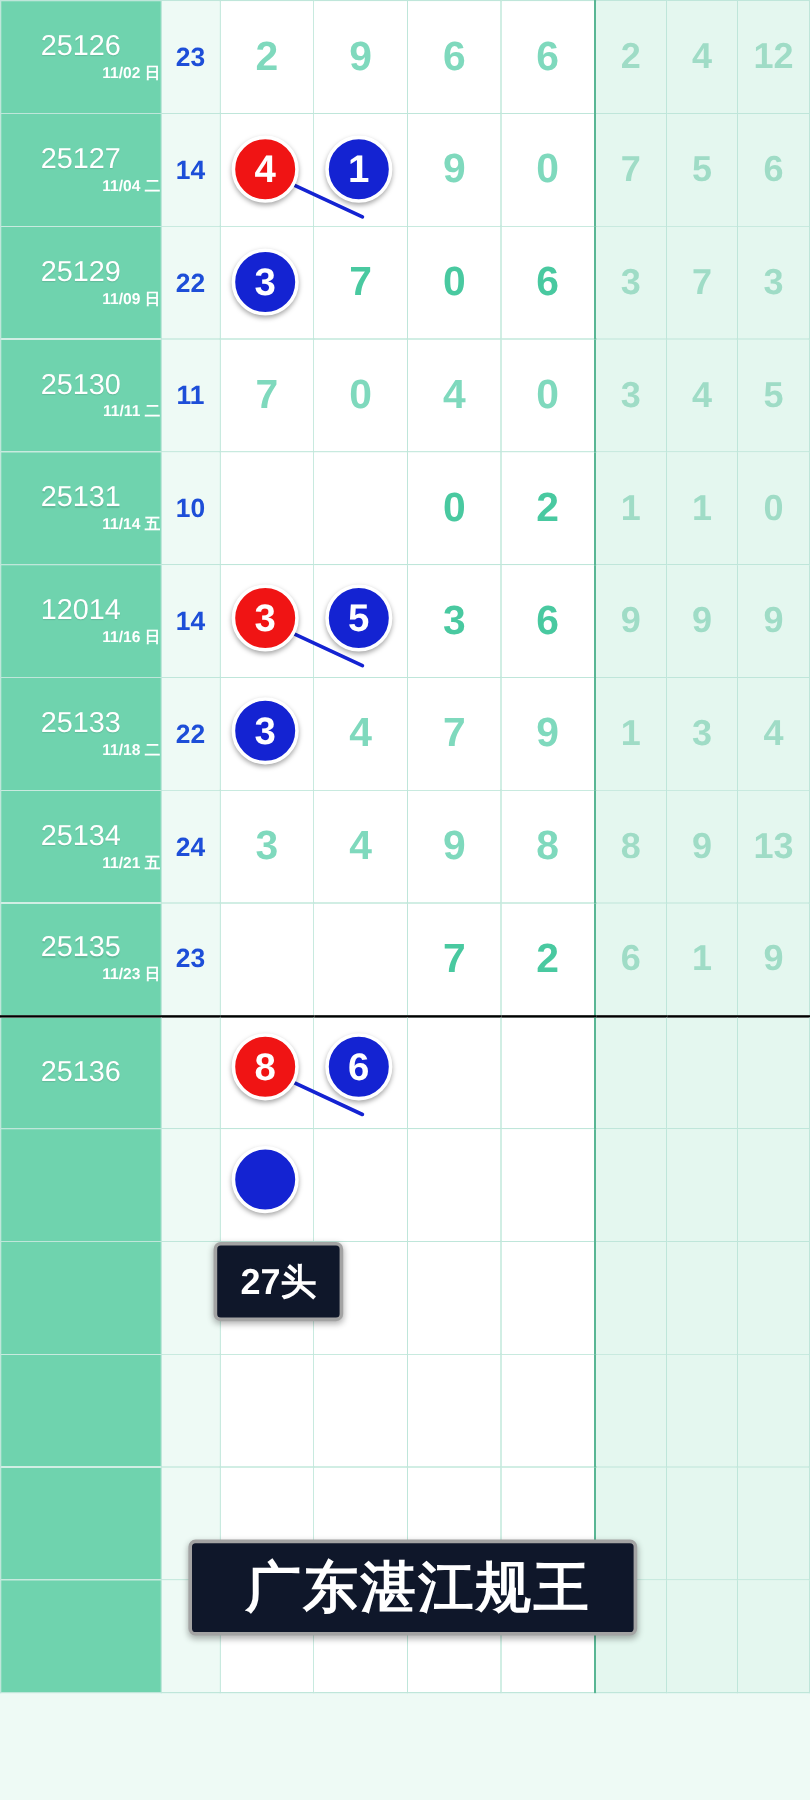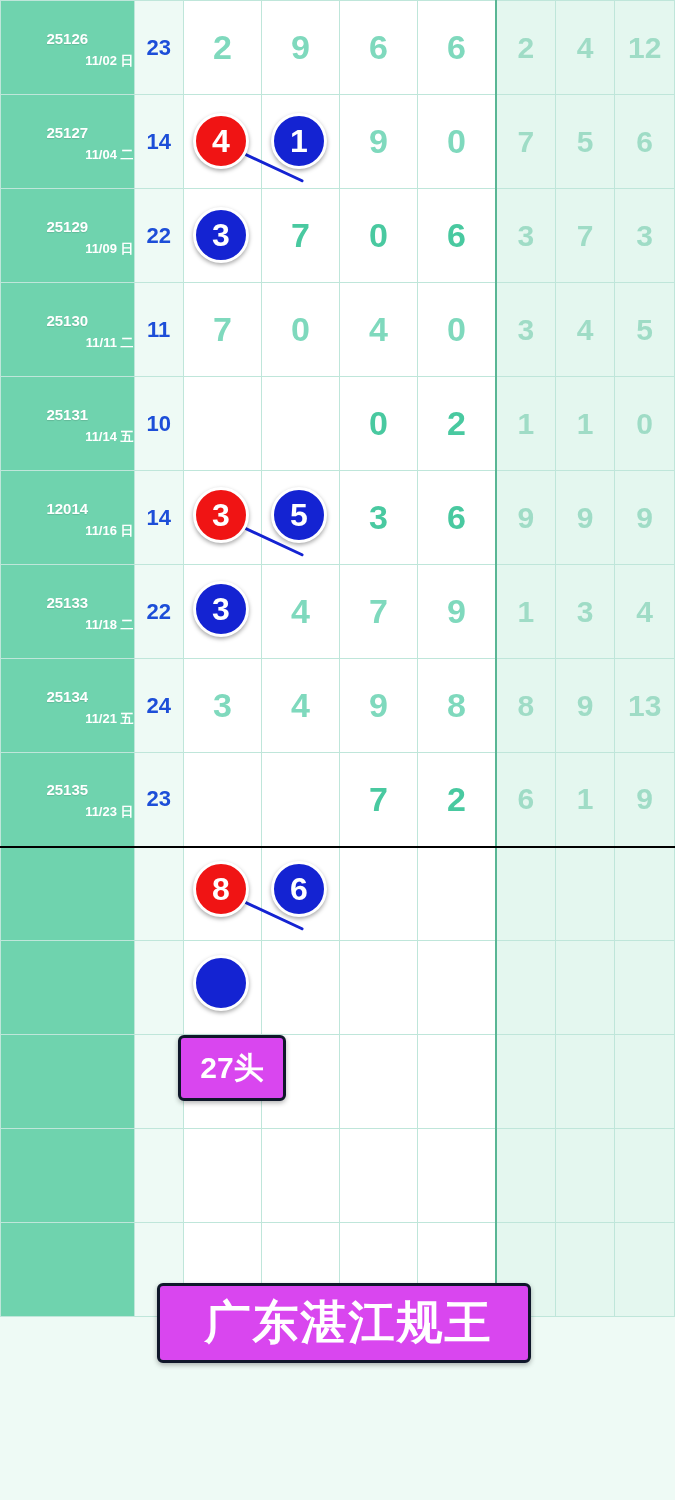--- a/index.html
+++ b/index.html
@@ -36,22 +36,22 @@
   }
   
   td.idcell {
     background: #6fd3ae;
     color: #ffffff;
     border-right: 2px solid #4fae8d;
     border-bottom: 1px solid #8adec0;
     border-top: 1px solid #8adec0;
   }
   td.idcell .issue {
-    font-size: 15px;
-    font-weight: bold;
+    font-size: 24px;
+    font-weight: normal;
     letter-spacing: 0px;
     line-height: 26px;
     text-shadow: 0 1px 1px rgba(0,0,0,0.12);
   }
   td.idcell .date {
     font-size: 13px;
     line-height: 18px;
     font-weight: bold;
     text-align: right;
   }
@@ -106,23 +106,23 @@
     background: #1423d2;
     height: 3px;
     transform-origin: 0 50%;
     z-index: 4;
     border-radius: 2px;
   }
 
   
   .tag {
     position: absolute;
-    background: #d946ef;
+    background: #0f172a;
     color: #ffffff;
-    border: 3px solid #0f172a;
+    border: 3px solid #a3a3a3;
     border-radius: 6px;
     font-weight: bold;
     display: flex; align-items: center; justify-content: center;
     box-shadow: 0 2px 5px rgba(0,0,0,0.3);
     z-index: 6;
   }
   #tag-head {
     left: 178px; top: 1035px;
     width: 108px; height: 66px;
     font-size: 30px;
@@ -283,20 +283,34 @@
         <td class="sumcell">23</td>
         <td class="ballcell"></td>
         <td class="ballcell"></td>
         <td class="ballcell">7</td>
         <td class="ballcell last">2</td>
         <td class="tailcell">6</td>
         <td class="tailcell">1</td>
         <td class="tailcell">9</td>
       </tr>
 
+      <tr>
+        <td class="idcell">
+          <div class="issue">25136</div>
+          <div class="date"></div>
+        </td>
+        <td class="sumcell"></td>
+        <td class="ballcell"></td>
+        <td class="ballcell"></td>
+        <td class="ballcell"></td>
+        <td class="ballcell last"></td>
+        <td class="tailcell"></td>
+        <td class="tailcell"></td>
+        <td class="tailcell"></td>
+      </tr>
 
       <tr>
         <td class="idcell"></td>
         <td class="sumcell"></td>
         <td class="ballcell"></td>
         <td class="ballcell"></td>
         <td class="ballcell"></td>
         <td class="ballcell last"></td>
         <td class="tailcell"></td>
         <td class="tailcell"></td>

